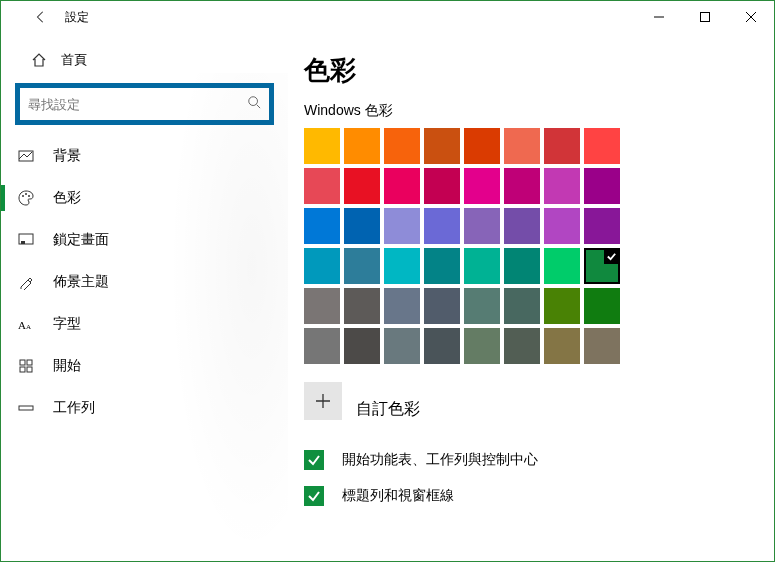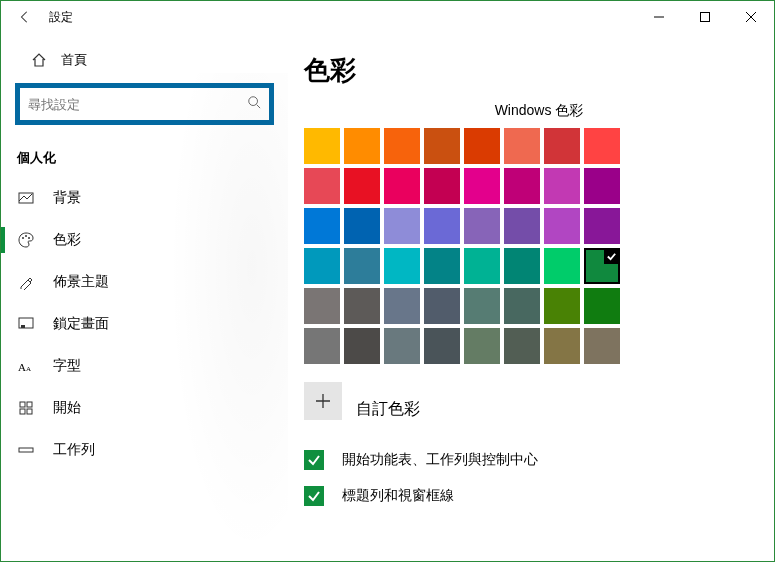--- a/index.html
+++ b/index.html
@@ -1,38 +1,38 @@
 <!DOCTYPE html>
 <html><head>
 <meta charset="utf-8">
 <style>
   * { box-sizing: border-box; margin: 0; padding: 0; }
   body { font-family: "Microsoft JhengHei", "Segoe UI", sans-serif; width: 775px; height: 562px; overflow: hidden; background: #fff; border: 1px solid #2a8a3a; }
-  .titlebar { height: 32px; display: flex; align-items: center; padding-left: 8px; }
+  .titlebar { height: 32px; display: flex; align-items: center; padding-left: 24px; }
   .back-btn { width: 32px; height: 32px; display: flex; align-items: center; justify-content: center; font-size: 14px; }
   .title { font-size: 12px; margin-left: 8px; }
   .win-controls { margin-left: auto; display: flex; }
   .win-btn { width: 46px; height: 32px; display: flex; align-items: center; justify-content: center; }
   .win-btn svg { width: 10px; height: 10px; }
   .body-area { display: flex; height: calc(100% - 32px); }
   .sidebar { width: 287px; padding: 8px 0 0 0; position: relative; }
   .sidebar::after { content:""; position:absolute; right:0; top:40px; bottom:0; width:120px; background: radial-gradient(ellipse at 70% 40%, rgba(0,0,0,0.03), transparent 70%); pointer-events:none; }
   .home-row { display: flex; align-items: center; padding: 10px 30px; gap: 14px; font-size: 13px; }
   .home-row .icon { width: 16px; display:flex; justify-content:center; }
   .search-wrap { padding: 4px 14px 10px 14px; }
   .search-box { width: 100%; height: 30px; border: 5px solid #0369a1; background: #fff; display: flex; align-items: center; padding: 16px 8px; }
   .search-box input { border: none; outline: none; flex: 1; font-size: 13px; font-family: inherit; background: transparent; }
   .search-box .sicon { color: #555; }
   .section-head { padding: 14px 16px 10px; font-size: 13px; font-weight: 600; }
   .nav-item { display: flex; align-items: center; padding: 12px 16px; gap: 18px; font-size: 14px; position: relative; }
   .nav-item .icon { width: 18px; display:flex; justify-content:center; color:#333; }
   .nav-item.selected::before { content:""; position:absolute; left:0; top:8px; bottom:8px; width:4px; background:#0f8f3e; }
   .content { flex: 1; padding: 20px 0 0 16px; overflow-y: scroll; }
   .page-title { font-size: 26px; font-weight: 600; margin-bottom: 14px; }
-  .subhead { font-size: 14px; margin-bottom: 8px; text-align: center; }
+  .subhead { font-size: 14px; margin-bottom: 8px; }
   .color-grid { display: flex; flex-direction: column; gap: 4px; margin-bottom: 18px; }
   .color-row { display: flex; gap: 4px; }
   .swatch { width: 36px; height: 36px; position: relative; }
   .swatch.sel { outline: 2px solid #000; outline-offset: -2px; }
   .swatch.sel .chk { position:absolute; right:1px; top:1px; width:15px; height:15px; background:#000; display:flex; align-items:center; justify-content:center; }
   .swatch.sel .chk svg { stroke:#fff; }
   .custom-row { display:flex; align-items:flex-end; gap:14px; margin-bottom: 30px; }
   .plus-btn { width:38px; height:38px; background:#e5e5e5; display:flex; align-items:center; justify-content:center; font-size:20px; color:#333; }
   .accent-head { font-size:14px; margin-bottom:14px; }
   .check-row { display:flex; align-items:center; gap:18px; font-size:14px; margin-bottom:16px; }
@@ -82,21 +82,20 @@
     </div>
     <div class="search-wrap">
       <div class="search-box">
         <input placeholder="尋找設定" style="">
         <span class="sicon"><svg width="14" height="14" viewBox="0 0 16 16">
               <circle cx="7" cy="7" r="5" stroke="#555" fill="none"></circle>
               <path d="M11 11 L15 15" stroke="#555"></path>
             </svg></span>
       </div>
     </div>
-    <div class="section-head">個人化</div>
     <div id="nav-list">
         <div class="nav-item">
           <span class="icon">
             <svg width="16" height="16" viewBox="0 0 16 16">
               <rect x="1" y="3" width="14" height="10" stroke="#333" fill="none"></rect>
               <path d="M1 11 L6 6 L9 9 L14 4" stroke="#333" fill="none"></path>
             </svg>
           </span>
           <span>背景</span>
         </div>
@@ -107,35 +106,35 @@
               <circle cx="5" cy="6" r="1" fill="#333"></circle>
               <circle cx="8" cy="4" r="1" fill="#333"></circle>
               <circle cx="11" cy="6" r="1" fill="#333"></circle>
             </svg>
           </span>
           <span>色彩</span>
         </div>
         <div class="nav-item">
           <span class="icon">
             <svg width="16" height="16" viewBox="0 0 16 16">
+              <rect x="1" y="2" width="14" height="10" stroke="#333" fill="none"></rect>
+              <rect x="3" y="9" width="4" height="3" fill="#333"></rect>
+            </svg>
+          </span>
+          <span>鎖定畫面</span>
+        </div>
+        <div class="nav-item">
+          <span class="icon">
+            <svg width="16" height="16" viewBox="0 0 16 16">
               <path d="M3 13 L10 6 L13 9 L6 16" stroke="#333" fill="none"></path>
               <path d="M10 6 L12 4 L14 6 L12 8" stroke="#333" fill="none"></path>
               <path d="M2 14 L4 14" stroke="#333"></path>
             </svg>
           </span>
           <span>佈景主題</span>
-        </div>
-        <div class="nav-item">
-          <span class="icon">
-            <svg width="16" height="16" viewBox="0 0 16 16">
-              <rect x="1" y="2" width="14" height="10" stroke="#333" fill="none"></rect>
-              <rect x="3" y="9" width="4" height="3" fill="#333"></rect>
-            </svg>
-          </span>
-          <span>鎖定畫面</span>
         </div>
         <div class="nav-item">
           <span class="icon">
             <svg width="16" height="14" viewBox="0 0 16 14">
               <text x="0" y="12" font-size="11" font-family="serif">A</text>
               <text x="8" y="12" font-size="7" font-family="serif">A</text>
             </svg>
           </span>
           <span>字型</span>
         </div>

